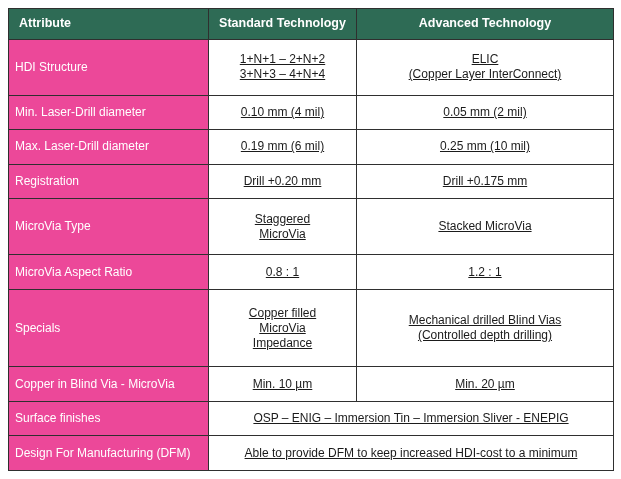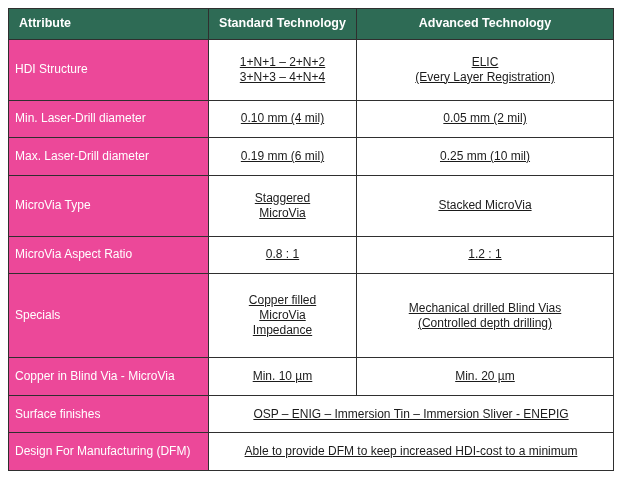--- a/index.html
+++ b/index.html
@@ -84,31 +84,36 @@
         <th>Standard Technology</th>
         <th>Advanced Technology</th>
       </tr>
     </thead>
     <tbody id="tbody">
         <tr>
           <td class="rowhead">HDI Structure</td>
           <td class="val nowrapline">1+N+1 – 2+N+2
 3+N+3 – 4+N+4</td>
           <td class="val nowrapline">ELIC
-(Every Layer Registration)</td>
+(Copper Layer InterConnect)</td>
         </tr>
         <tr>
           <td class="rowhead">Min. Laser-Drill diameter</td>
           <td class="val nowrapline">0.10 mm (4 mil)</td>
           <td class="val nowrapline">0.05 mm (2 mil)</td>
         </tr>
         <tr>
           <td class="rowhead">Max. Laser-Drill diameter</td>
           <td class="val nowrapline">0.19 mm (6 mil)</td>
           <td class="val nowrapline">0.25 mm (10 mil)</td>
+        </tr>
+        <tr>
+          <td class="rowhead">Registration</td>
+          <td class="val nowrapline">Drill +0.20 mm</td>
+          <td class="val nowrapline">Drill +0.175 mm</td>
         </tr>
         <tr>
           <td class="rowhead">MicroVia Type</td>
           <td class="val nowrapline">Staggered
 MicroVia</td>
           <td class="val nowrapline">Stacked MicroVia</td>
         </tr>
         <tr>
           <td class="rowhead">MicroVia Aspect Ratio</td>
           <td class="val nowrapline">0.8 : 1</td>

